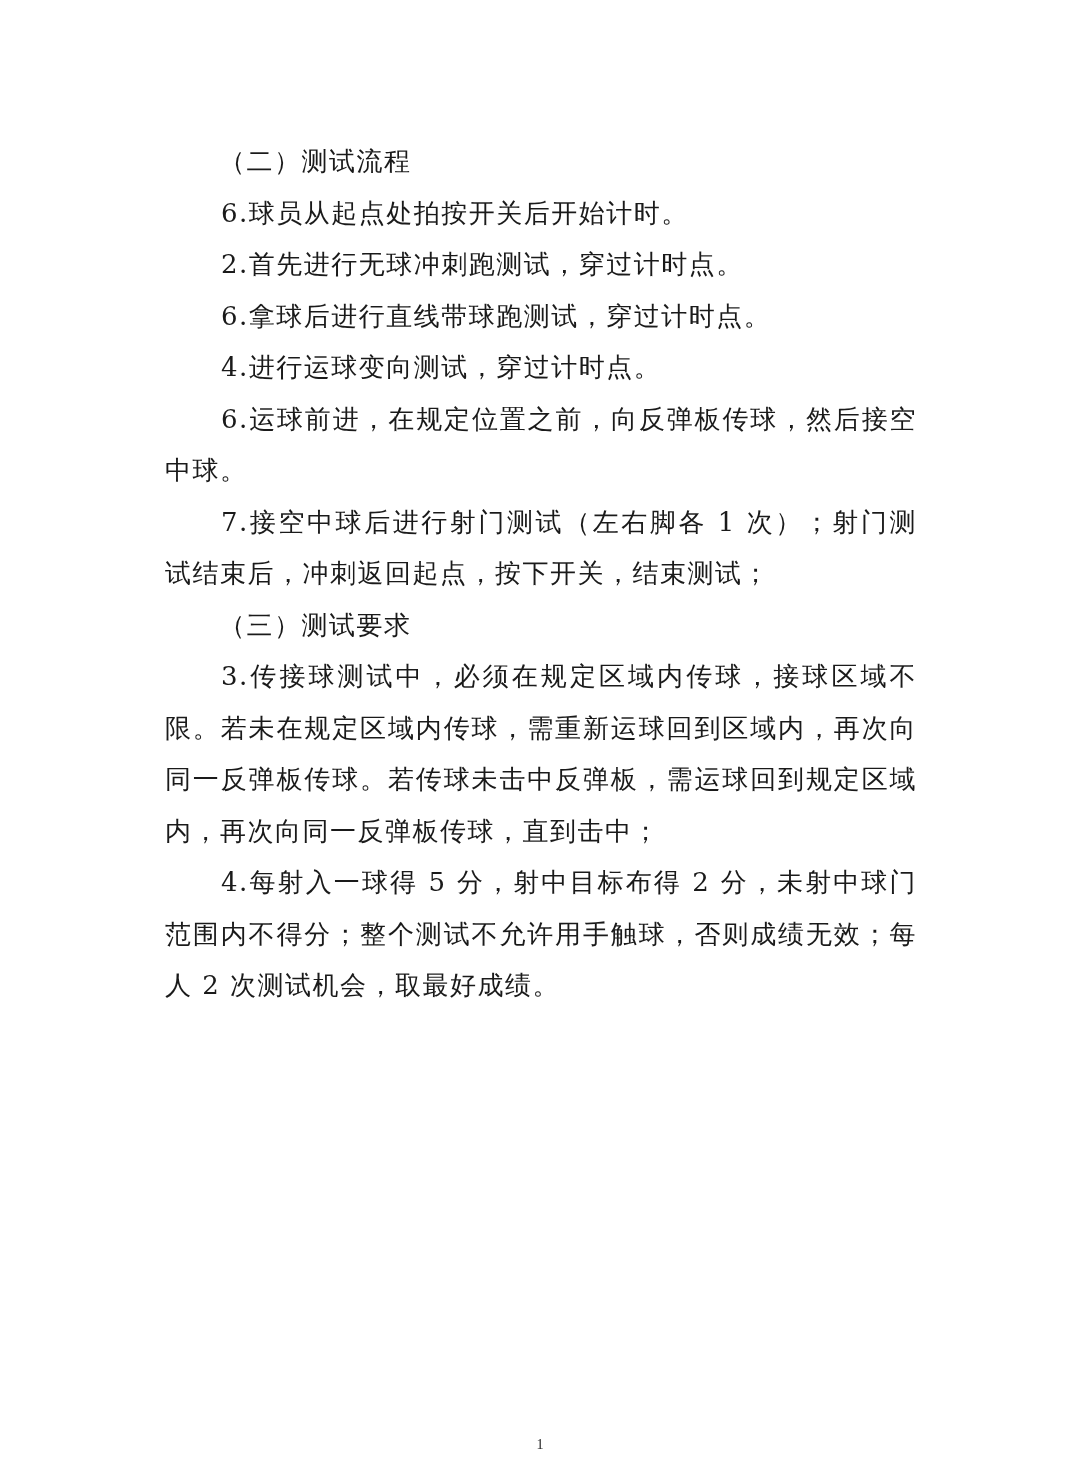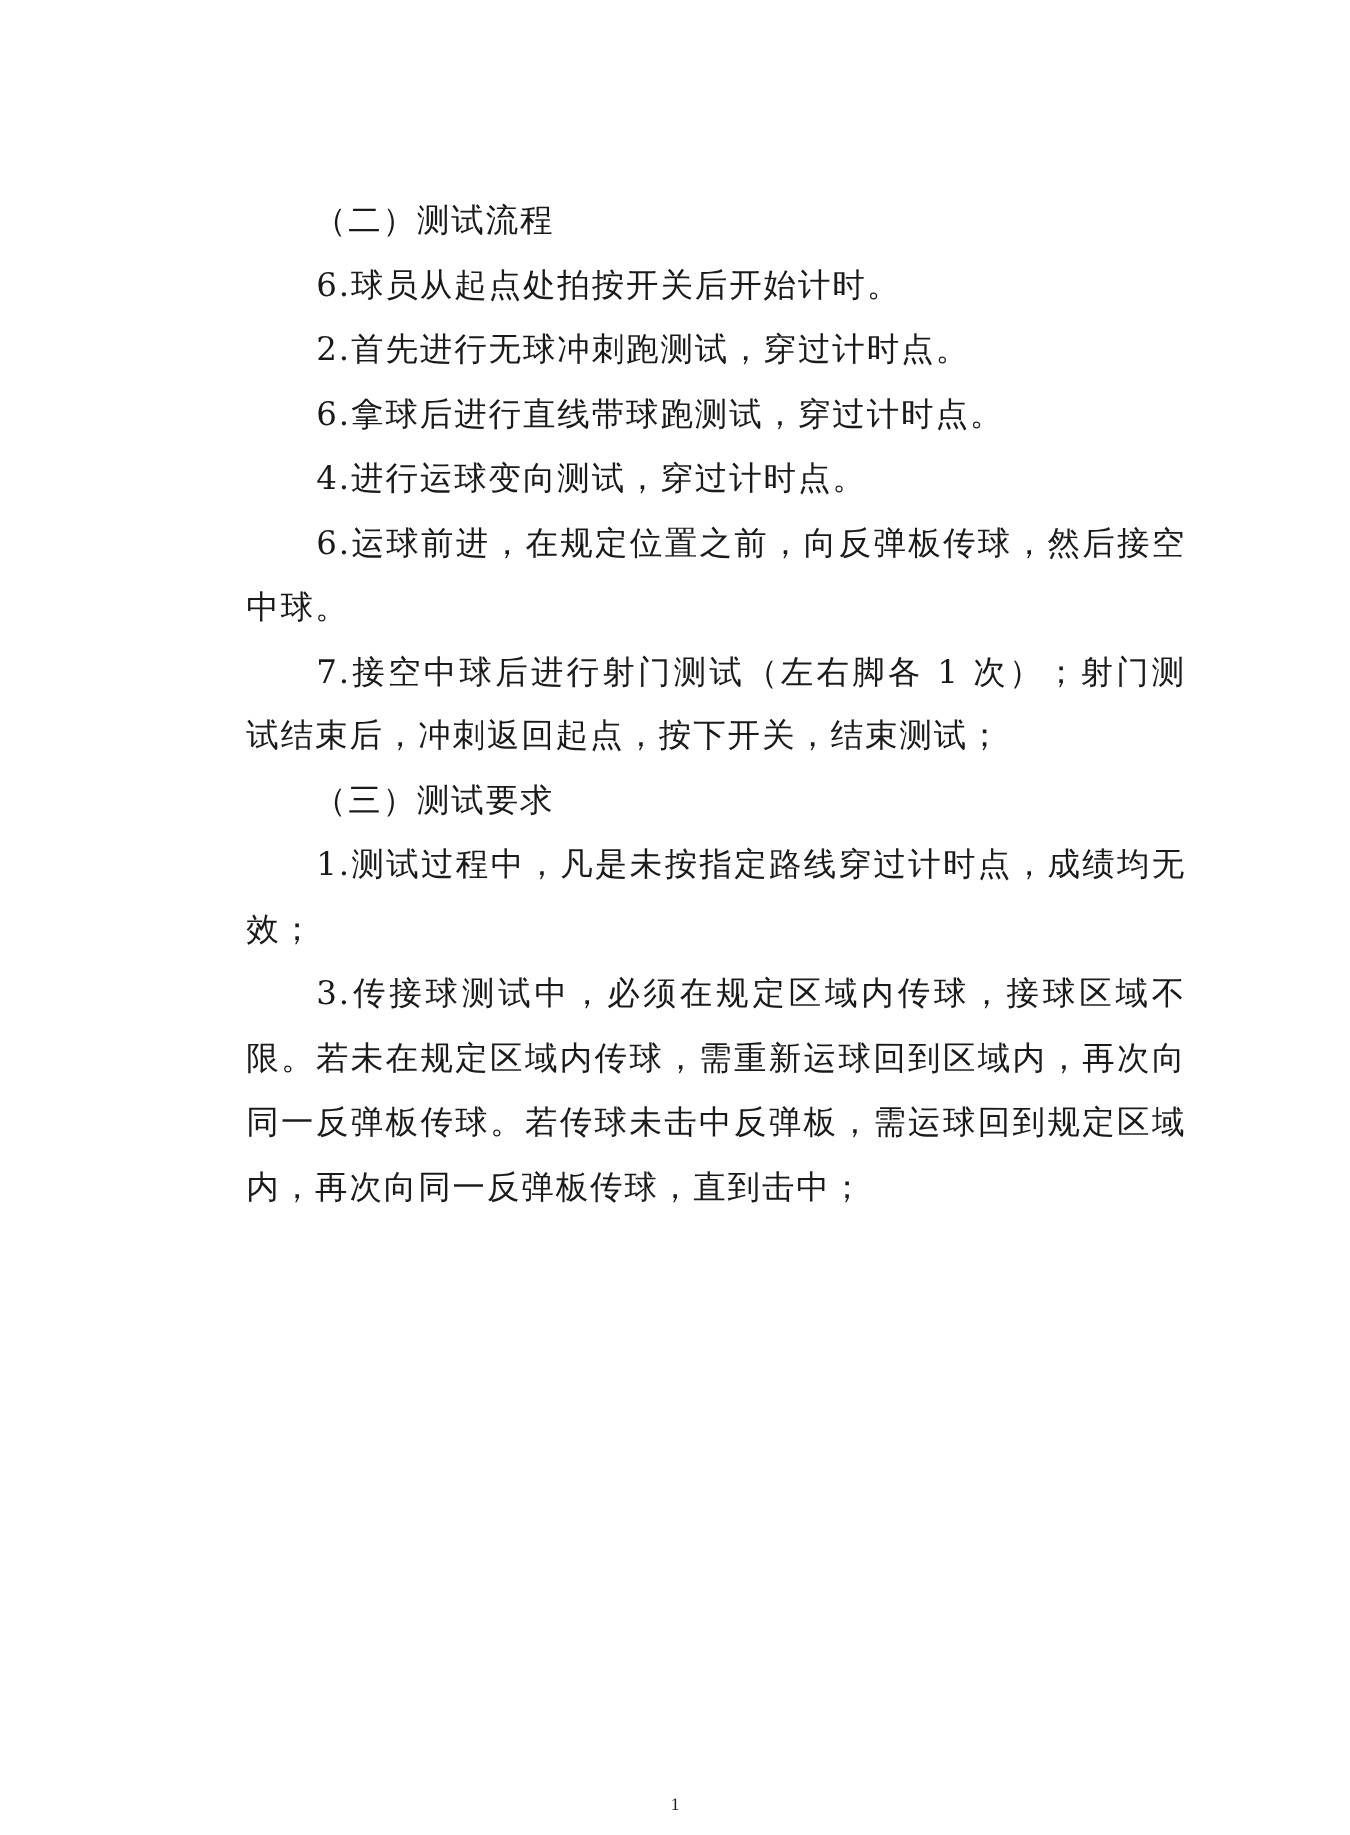--- a/index.html
+++ b/index.html
@@ -1,34 +1,34 @@
 <!DOCTYPE html>
 <html><head>
   <meta charset="utf-8">
   <style>
     html, body { margin: 0; padding: 0; background: #ffffff; }
     body { width: 1080px; height: 1468px; position: relative; overflow: hidden; font-family: "DejaVu Serif", "Liberation Serif", serif; color: #1a1a1a; }
-    .page { position: absolute; left: 165px; top: 152px; width: 752px; margin-left: 32px; }
+    .page { position: absolute; left: 165px; top: 136px; width: 752px; }
     .heading, .para { font-size: 26px; line-height: 51.5px; letter-spacing: 1.5px; margin: 0; text-align: justify; }
     .heading { padding-left: 54px; }
     .para { text-indent: 56px; }
     .page-number { position: absolute; top: 1437px; left: 0; width: 1080px; text-align: center; font-size: 14px; color: #222; font-family: "Liberation Serif", serif; }
     .watermark { position: absolute; left: 895px; top: 1452px; width: 150px; height: 10px; color: #e8e8e8; font-size: 9px; }
   </style>
 </head>
 <body>
 
 <div class="page">
   <p class="heading">（二）测试流程</p>
   <p class="para">6.球员从起点处拍按开关后开始计时。</p>
   <p class="para">2.首先进行无球冲刺跑测试，穿过计时点。</p>
   <p class="para">6.拿球后进行直线带球跑测试，穿过计时点。</p>
   <p class="para">4.进行运球变向测试，穿过计时点。</p>
   <p class="para">6.运球前进，在规定位置之前，向反弹板传球，然后接空中球。</p>
   <p class="para">7.接空中球后进行射门测试（左右脚各 1 次）；射门测试结束后，冲刺返回起点，按下开关，结束测试；</p>
 
   <p class="heading">（三）测试要求</p>
-  <p class="para">1.测试过程中，凡是未按指定路线穿过计时点，成绩均无效；</p>
   <p class="para">3.传接球测试中，必须在规定区域内传球，接球区域不限。若未在规定区域内传球，需重新运球回到区域内，再次向同一反弹板传球。若传球未击中反弹板，需运球回到规定区域内，再次向同一反弹板传球，直到击中；</p>
+  <p class="para">4.每射入一球得 5 分，射中目标布得 2 分，未射中球门范围内不得分；整个测试不允许用手触球，否则成绩无效；每人 2 次测试机会，取最好成绩。</p>
 </div>
 
 <div class="page-number">1</div>
 <div class="watermark"></div>
 
 </body></html>

